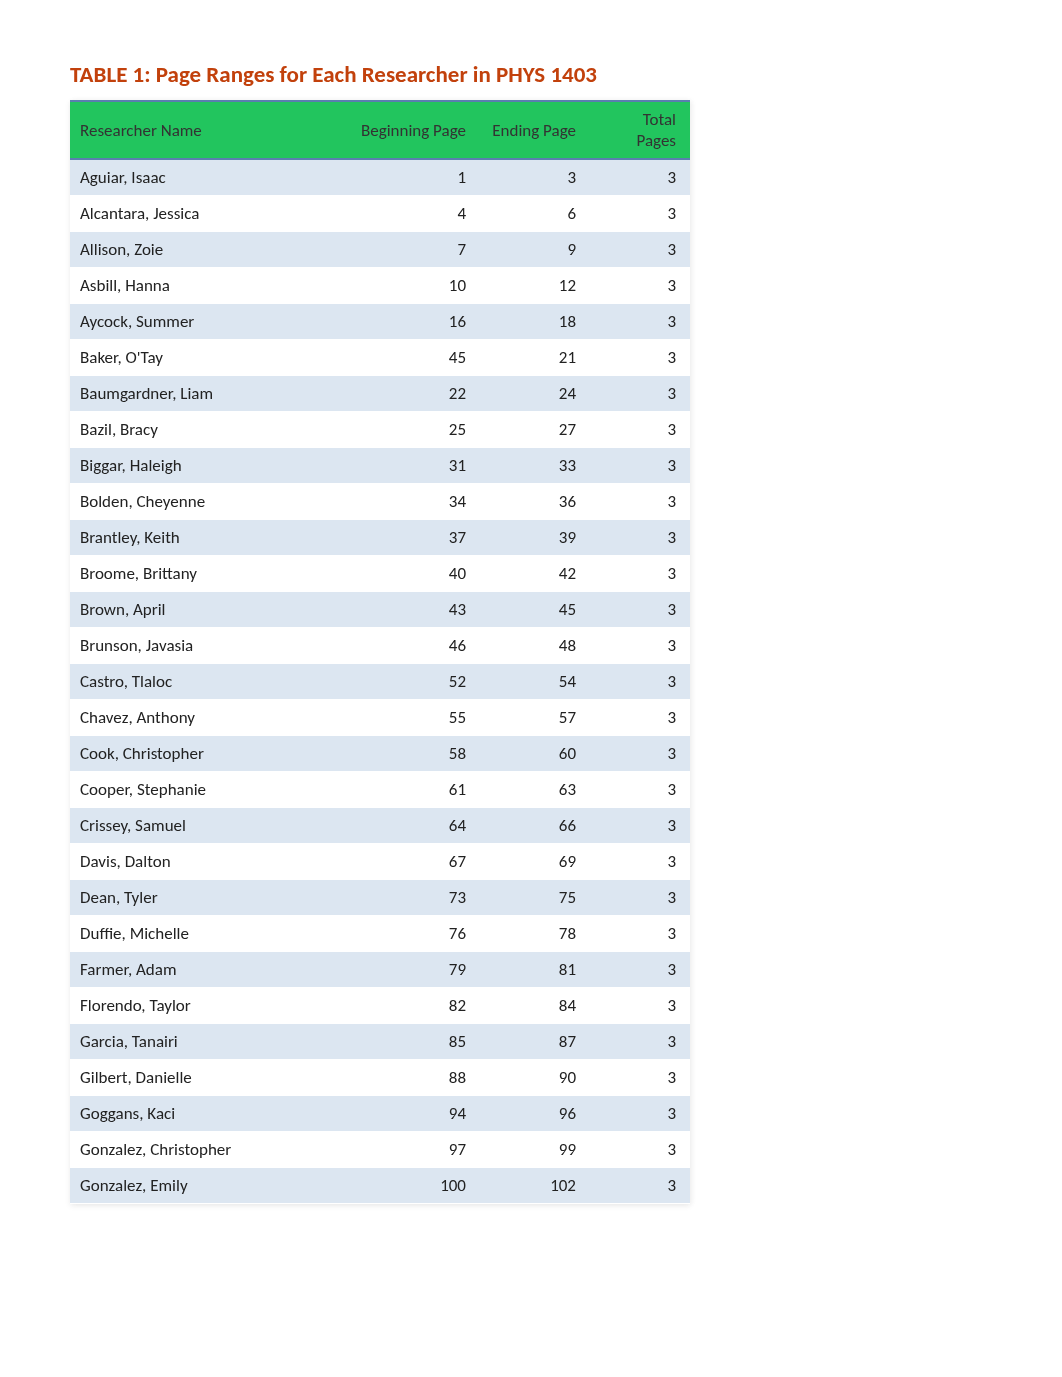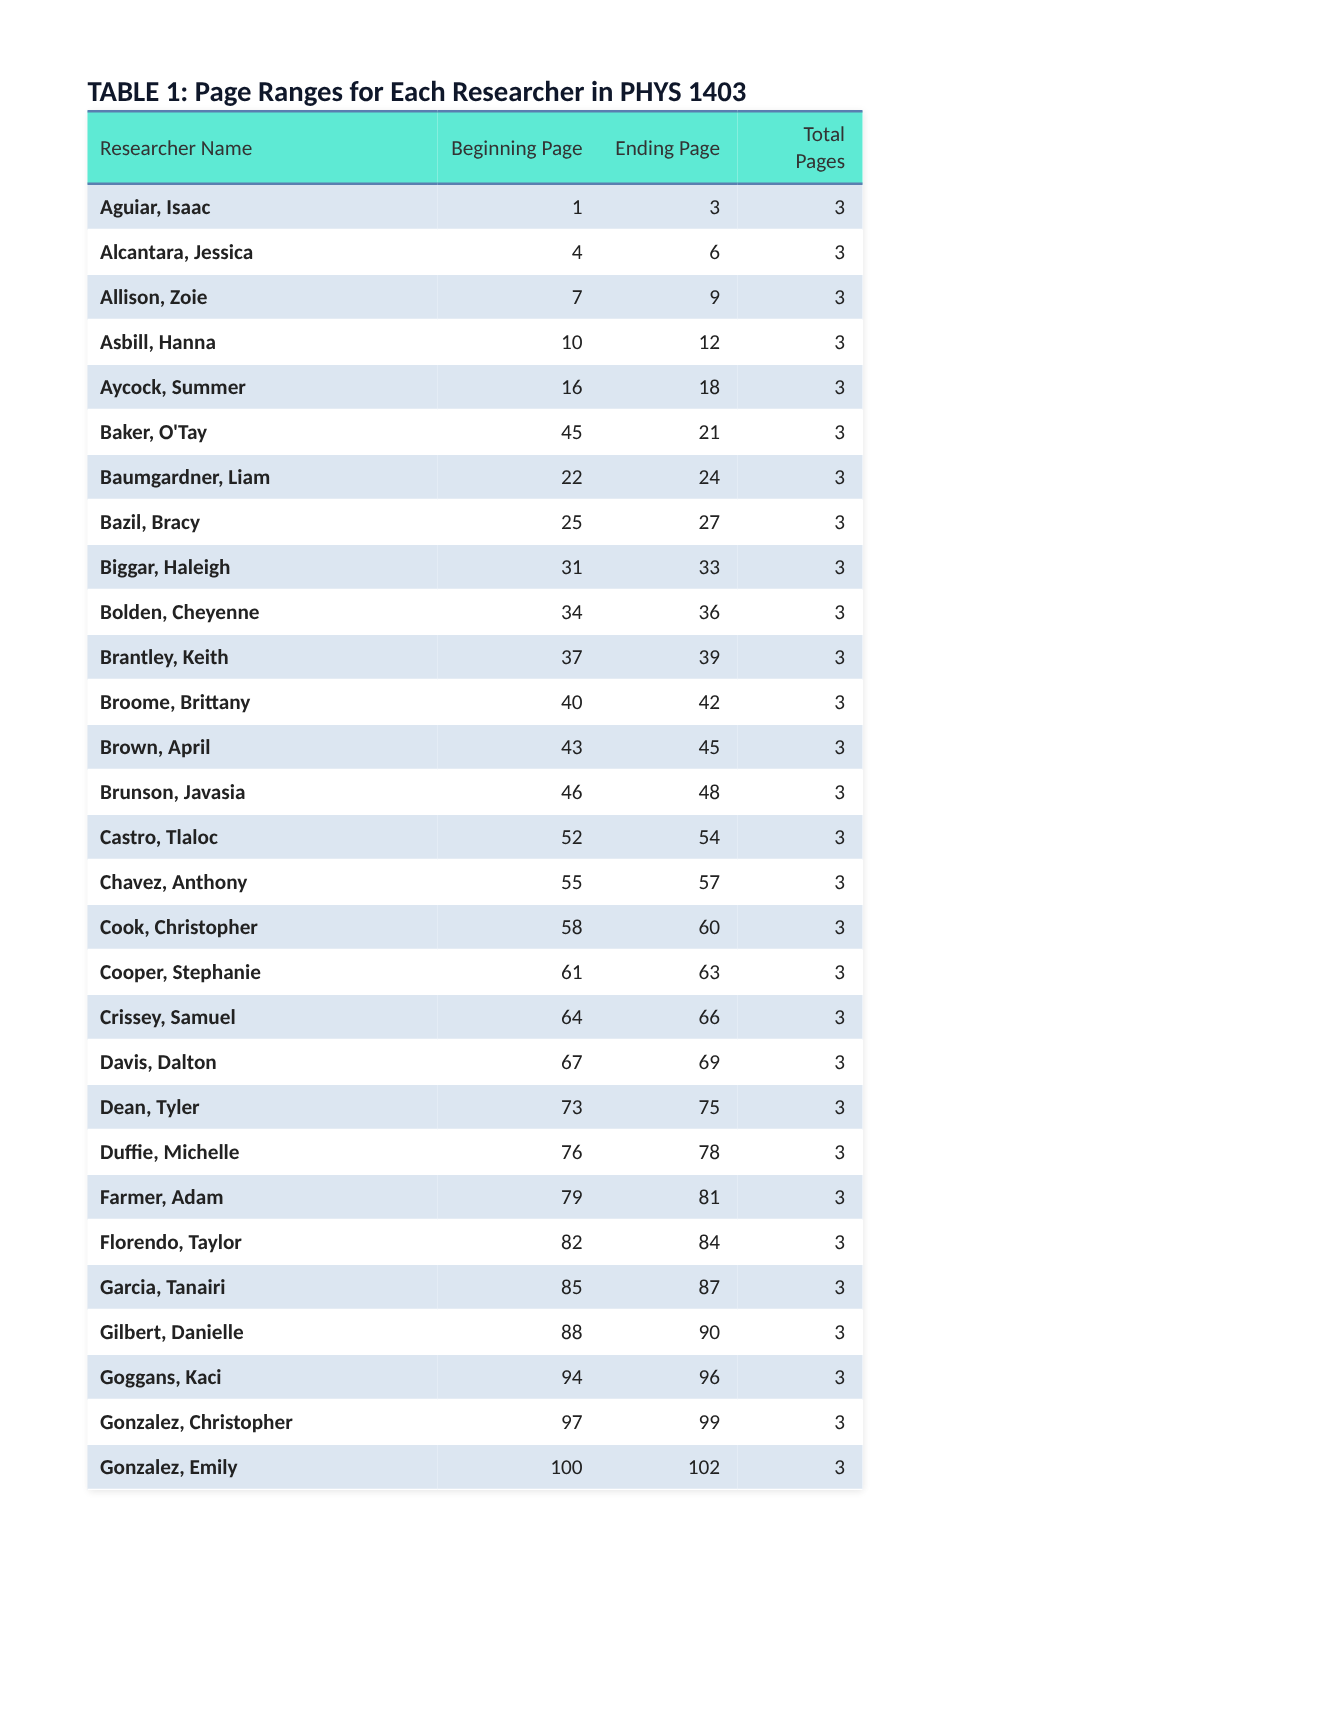--- a/index.html
+++ b/index.html
@@ -10,29 +10,29 @@
     body {
       font-family: Calibri, 'Segoe UI', Tahoma, sans-serif;
       background: #ffffff;
       padding: 60px 70px;
       width: 1062px;
       color: #333;
     }
     .title {
       font-size: 23px;
       font-weight: bold;
-      color: #0f172a;
-      margin-bottom: 0;
+      color: #c2410c;
+      margin-bottom: 12px;
     }
     table {
       border-collapse: collapse;
       width: 620px;
     }
     thead th {
-      background: #5eead4;
+      background: #22c55e;
       color: #333;
       font-weight: normal;
       text-align: left;
       padding: 7px 10px;
       font-size: 17px;
       border-top: 2px solid #5a7fb0;
       border-bottom: 2px solid #5a7fb0;
     }
     thead th:first-child {
       width: 280px;
@@ -53,21 +53,20 @@
       background: #ffffff;
     }
     tbody td {
       padding: 7px 10px;
       font-size: 17px;
       color: #222;
       border-bottom: 1px solid #fff;
     }
     tbody td:first-child {
       text-align: left;
-      font-weight: bold;
     }
     tbody td:nth-child(2),
     tbody td:nth-child(3),
     tbody td:nth-child(4) {
       text-align: right;
       padding-right: 14px;
     }
     
     .table-wrap {
       box-shadow: 0 2px 6px rgba(0,0,0,0.07), 2px 0 6px rgba(0,0,0,0.04);

